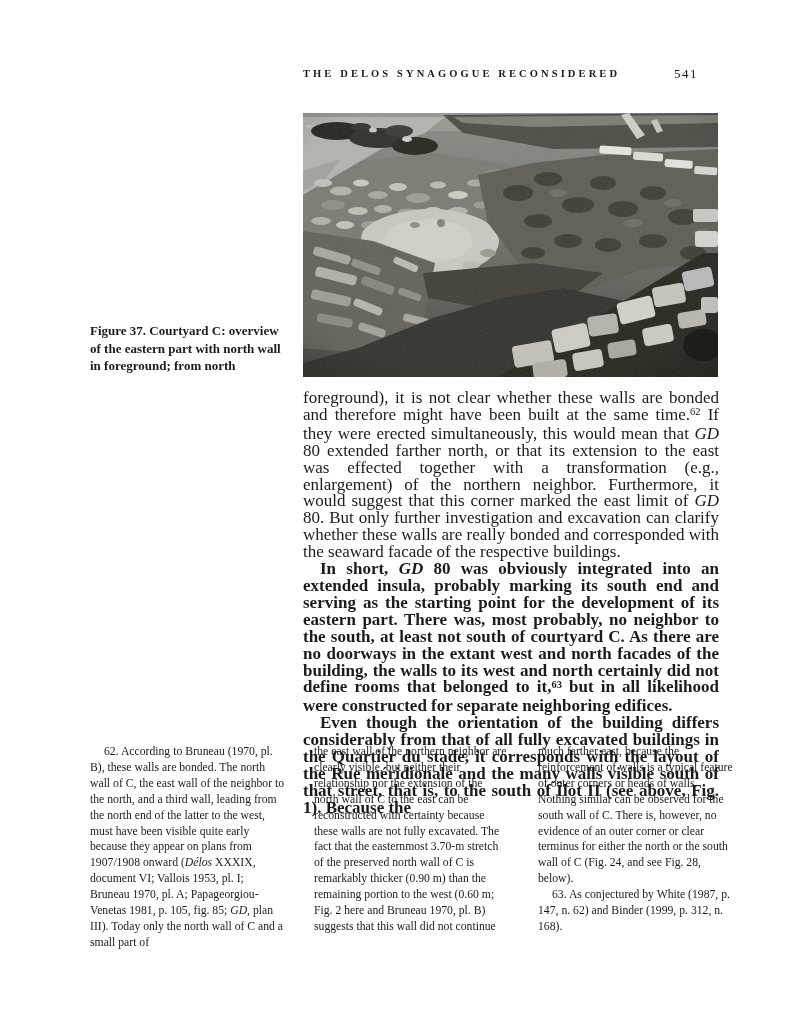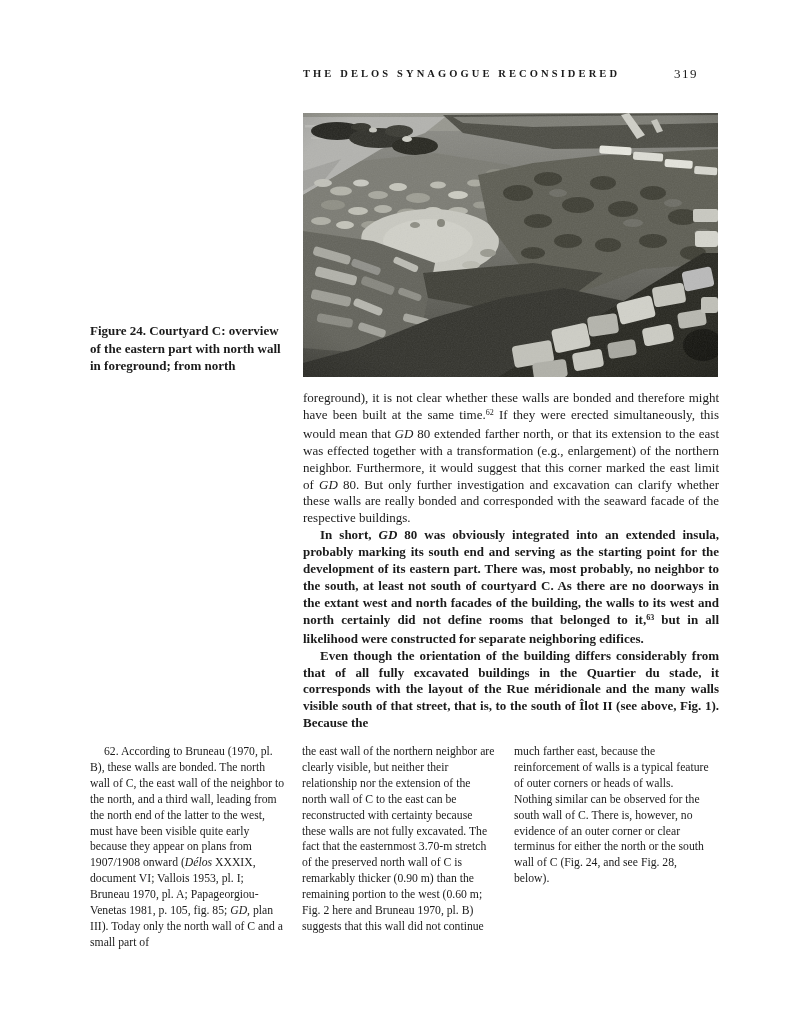--- a/index.html
+++ b/index.html
@@ -10,41 +10,41 @@
   .rh-title{position:absolute;left:0;top:2px;font-size:10.5px;font-weight:bold;letter-spacing:3.1px;white-space:nowrap;}
   .rh-page{position:absolute;right:20px;top:0;font-size:13px;letter-spacing:1.5px;}
   
   .photo{position:absolute;left:303px;top:113px;width:415px;height:264px;margin:0;}
   .photo svg{display:block;width:100%;height:100%;}
   
   .caption{position:absolute;left:90px;top:322px;width:198px;
            font-size:13px;line-height:17.5px;font-weight:bold;}
   
   .body-text{position:absolute;left:303px;top:390px;width:416px;
-             font-size:13px;line-height:16.9px;text-align:justify;}
+             font-size:17px;line-height:16.9px;text-align:justify;}
   .body-text p{margin:0;padding:0;}
   p.indent{text-indent:17px;font-weight:bold;}
   sup{font-size:0.62em;vertical-align:baseline;position:relative;top:-0.45em;}
   i{font-style:italic;}
   
-  .footnotes{position:absolute;left:90px;top:744px;width:628px;display:flex;gap:16px;
+  .footnotes{position:absolute;left:90px;top:744px;width:628px;display:flex;gap:28px;
              font-size:11.7px;line-height:15.9px;text-align:left;}
   .fn-col{width:196px;flex:0 0 auto;}
   .fn-col.wide{width:200px;font-family:Liberation Serif, serif;}
   .fn-col p{margin:0;padding:0;}
   .fn-col p.fn-indent{text-indent:14px;}
 </style>
 </head>
 <body>
 
 <div class="page">
 
   <header class="running-head">
     <span class="rh-title">THE DELOS SYNAGOGUE RECONSIDERED</span>
-    <span class="rh-page">319</span>
+    <span class="rh-page">541</span>
   </header>
 
   <figure class="photo">
     <svg viewBox="0 0 415 264" preserveAspectRatio="none">
       <defs>
         <linearGradient id="gBase" x1="0" y1="0" x2="0" y2="1">
           <stop offset="0" stop-color="#8d8d87"></stop>
           <stop offset="0.5" stop-color="#6e6e67"></stop>
           <stop offset="1" stop-color="#45453e"></stop>
         </linearGradient>
@@ -177,33 +177,34 @@
         <rect x="375" y="198" width="28" height="16" rx="4" fill="#b8b8b0" transform="rotate(-9 389 206)"></rect>
         <rect x="398" y="184" width="17" height="16" rx="3" fill="#c0c0b8"></rect>
       </g>
       <ellipse cx="400" cy="232" rx="20" ry="16" fill="#14140f"></ellipse>
 
       <rect x="0" y="0" width="415" height="264" filter="url(#grainF)" opacity="0.3"></rect>
       <rect x="0" y="0" width="415" height="264" fill="url(#vig)"></rect>
     </svg>
   </figure>
 
-  <aside class="caption">Figure 24. Courtyard C: overview of the eastern part with north wall in foreground; from north</aside>
+  <aside class="caption">Figure 37. Courtyard C: overview of the eastern part with north wall in foreground; from north</aside>
 
   <main class="body-text">
     <p><span>foreground), it is not clear whether these walls are bonded and therefore might have been built at the same time.</span><sup>62</sup><span> If they were erected simultaneously, this would mean that </span><i>GD</i><span> 80 extended farther north, or that its extension to the east was effected together with a transformation (e.g., enlargement) of the northern neighbor. Furthermore, it would suggest that this corner marked the east limit of </span><i>GD</i><span> 80. But only further investigation and excavation can clarify whether these walls are really bonded and corresponded with the seaward facade of the respective buildings.</span></p>
     <p class="indent"><span>In short, </span><i>GD</i><span> 80 was obviously integrated into an extended insula, probably marking its south end and serving as the starting point for the development of its eastern part. There was, most probably, no neighbor to the south, at least not south of courtyard C. As there are no doorways in the extant west and north facades of the building, the walls to its west and north certainly did not define rooms that belonged to it,</span><sup>63</sup><span> but in all likelihood were constructed for separate neighboring edifices.</span></p>
     <p class="indent"><span>Even though the orientation of the building differs considerably from that of all fully excavated buildings in the Quartier du stade, it corresponds with the layout of the Rue méridionale and the many walls visible south of that street, that is, to the south of Îlot II (see above, Fig. 1). Because the</span></p>
   </main>
 
   <section class="footnotes">
     <div class="fn-col">
       <p class="fn-indent"><span>62. According to Bruneau (1970, pl. B), these walls are bonded. The north wall of C, the east wall of the neighbor to the north, and a third wall, leading from the north end of the latter to the west, must have been visible quite early because they appear on plans from 1907/1908 onward (</span><i>Délos</i><span> XXXIX, document VI; Vallois 1953, pl. I; Bruneau 1970, pl. A; Papageorgiou-Venetas 1981, p. 105, fig. 85; </span><i>GD,</i><span> plan III). Today only the north wall of C and a small part of</span></p>
     </div>
     <div class="fn-col">
       <p><span>the east wall of the northern neighbor are clearly visible, but neither their relationship nor the extension of the north wall of C to the east can be reconstructed with certainty because these walls are not fully excavated. The fact that the easternmost 3.70-m stretch of the preserved north wall of C is remarkably thicker (0.90 m) than the remaining portion to the west (0.60 m; Fig. 2 here and Bruneau 1970, pl. B) suggests that this wall did not continue</span></p>
     </div>
     <div class="fn-col wide">
       <p><span>much farther east, because the reinforcement of walls is a typical feature of outer corners or heads of walls. Nothing similar can be observed for the south wall of C. There is, however, no evidence of an outer corner or clear terminus for either the north or the south wall of C (Fig. 24, and see Fig. 28, below).</span></p>
+      <p class="fn-indent"><span>63. As conjectured by White (1987, p. 147, n. 62) and Binder (1999, p. 312, n. 168).</span></p>
     </div>
   </section>
 
 </div>
 
 </body></html>

